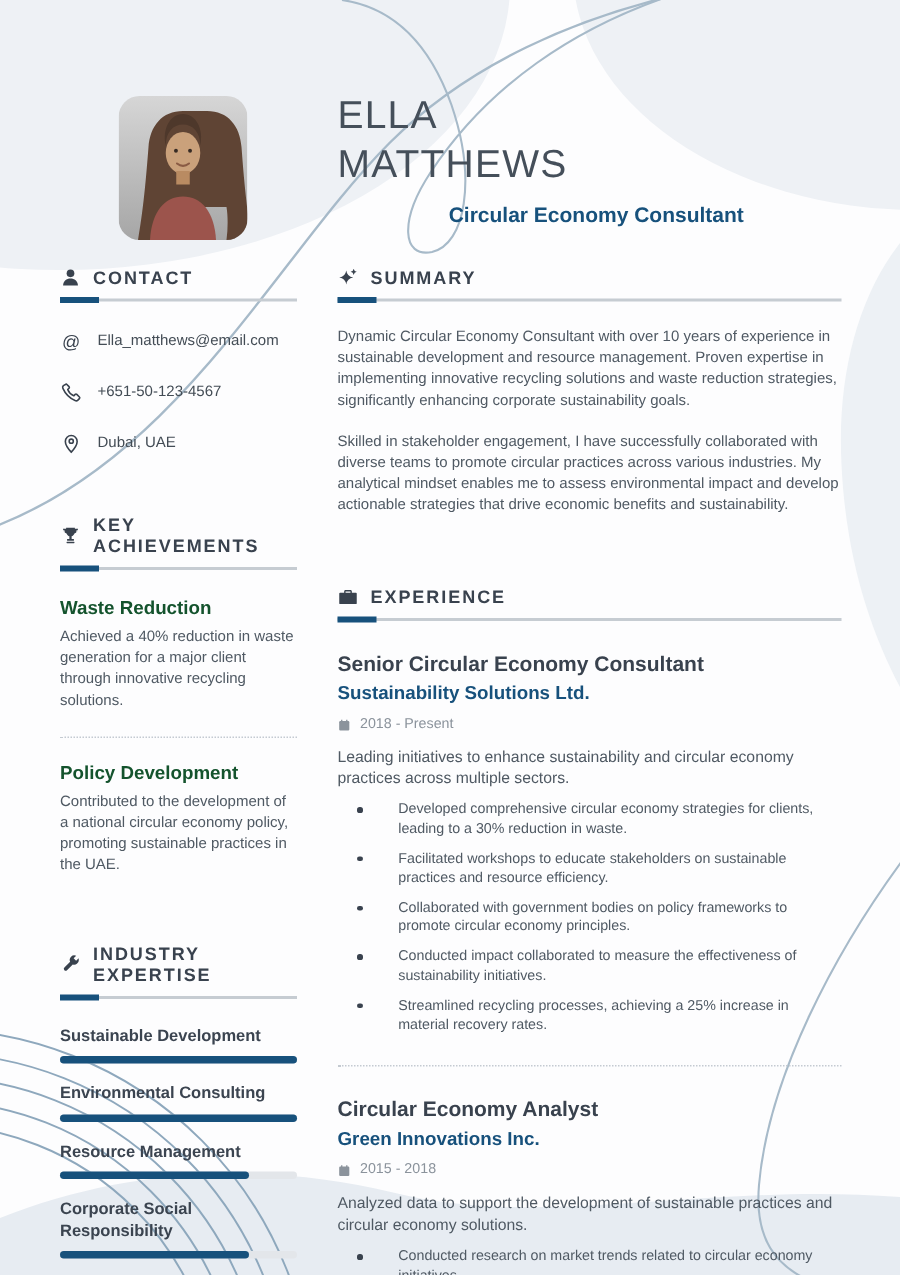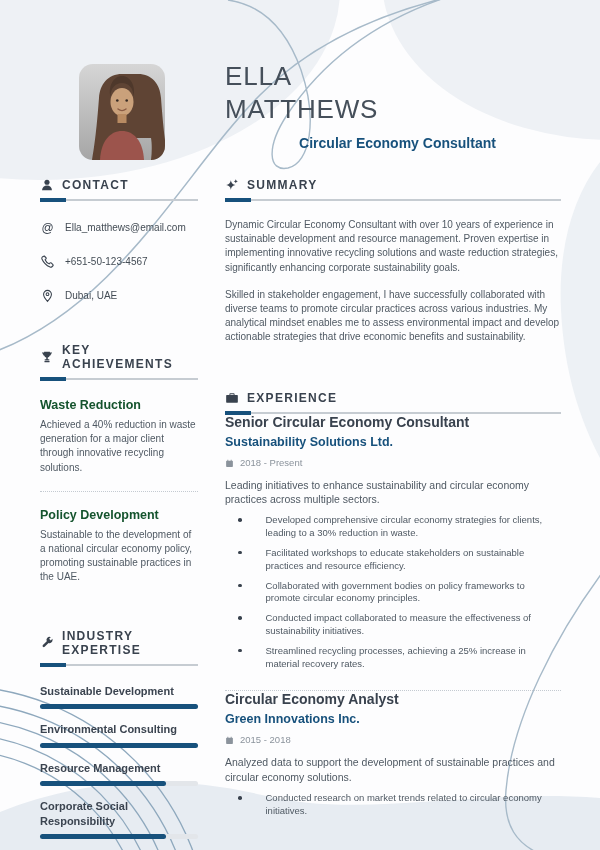--- a/index.html
+++ b/index.html
@@ -48,21 +48,21 @@
 
   .skills .skill:first-child { margin-top:18px; }
   .skill { margin-top:13px; }
   .skill-label { font-size:11px; font-weight:700; color:#3b4450; line-height:1.32; margin-bottom:6px; }
   .bar { height:5px; background:#e3e6ea; border-radius:3px; }
   .bar i { display:block; height:5px; background:var(--accent,#17517c); border-radius:3px; }
 
   .summary p { margin:13px 0 0; font-size:10px; line-height:1.42; color:#4f5963; }
   .summary p.psum1 { margin-top:17px; }
 
-  .job { }
+  .job { margin-top:20px; }
   .job h3 { margin:0; font-size:14px; font-weight:700; color:#39424e; }
   .company { margin-top:5px; font-size:12.5px; font-weight:700; color:var(--accent,#17517c); }
   .dates { margin-top:8px; display:flex; align-items:flex-end; gap:6px; color:#8b939c; font-size:9.5px; }
   .dates .cal { width:9px; height:9px; }
   .dates .cal svg { display:block; width:100%; height:100%; }
   .desc { margin:10px 0 0; font-size:10.5px; line-height:1.42; color:#4f5963; }
   ul.blt { list-style:none; margin:5px 0 0; padding:0 0 0 13px; }
   .blt li { display:flex; gap:24px; margin-top:7px; font-size:9.5px; line-height:1.35; color:#4f5963; }
   .blt .dot { flex:0 0 auto; width:3.5px; height:3.5px; border-radius:50%; background:#39424e; margin-top:4px; }
   .jobs .dotted { margin:20px 0 0; }
@@ -170,21 +170,21 @@
           <i></i>
         </div>
 
       <div class="ach first">
         <h3>Waste Reduction</h3>
         <p>Achieved a 40% reduction in waste generation for a major client through innovative recycling solutions.</p>
       </div>
       <div class="dotted"></div>
       <div class="ach">
         <h3>Policy Development</h3>
-        <p>Sustainable to the development of a national circular economy policy, promoting sustainable practices in the UAE.</p>
+        <p>Contributed to the development of a national circular economy policy, promoting sustainable practices in the UAE.</p>
       </div>
     </section>
 
     <section class="sect-expertise">
       <div class="sec-head">
         <span class="ic">
           <svg viewBox="0 0 24 24" fill="#39424e">
               <path d="M21.5 7a5.2 5.2 0 0 1-6.9 4.9L8 18.5a2.1 2.1 0 1 1-3-3l6.6-6.6A5.2 5.2 0 0 1 18.5 2l-2.9 2.9 2.8 2.8 2.9-2.9c.1.7.2 1.4.2 2.2z"></path>
             </svg>
         </span>

